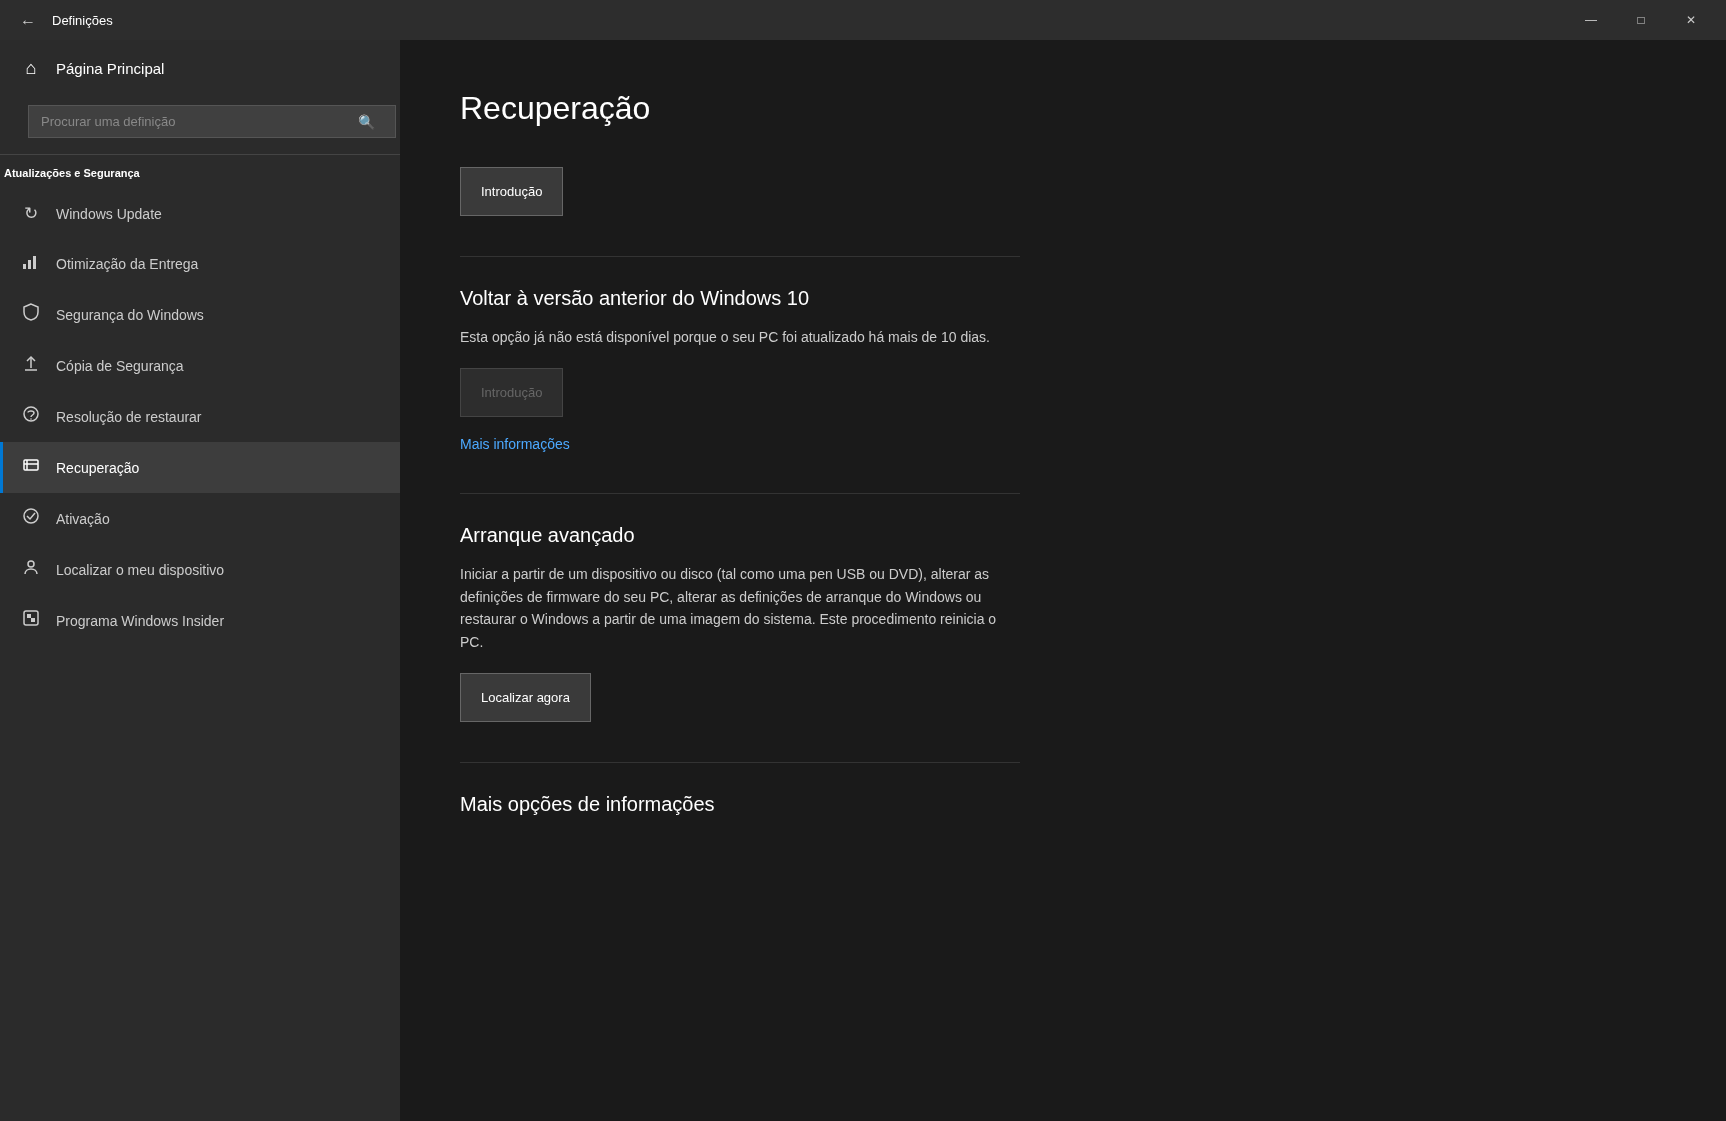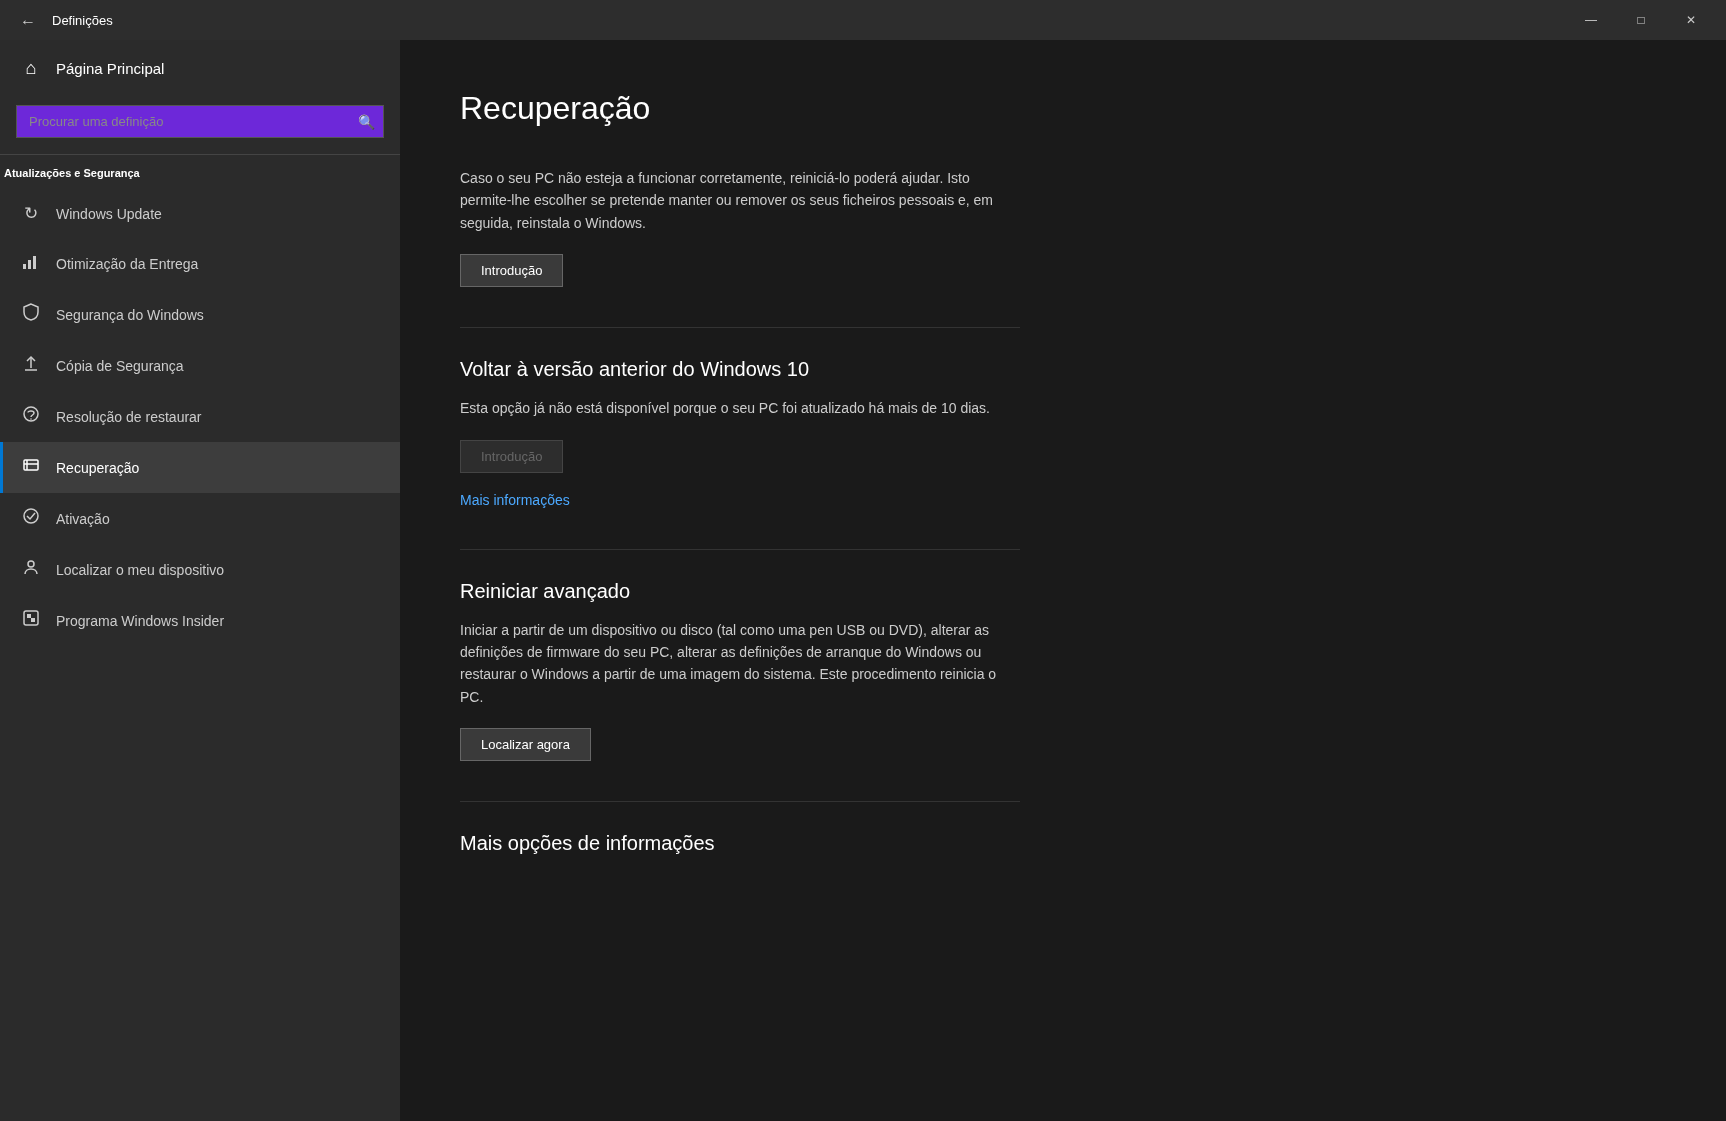--- a/index.html
+++ b/index.html
@@ -90,26 +90,27 @@
     .sidebar-home-label {
       font-size: 15px;
     }
 
     .sidebar-search {
       margin: 8px 16px 16px;
       position: relative;
     }
     .sidebar-search input {
       width: 100%;
-      background: #6d28d9;
+      background: #404040;
       border: 1px solid #555;
       color: #aaa;
       padding: 8px 36px 8px 12px;
       font-size: 13px;
       outline: none;
+      margin-left: 12px;
     }
     .sidebar-search input::placeholder { color: #888; }
     .search-icon-btn {
       position: absolute;
       right: 8px;
       top: 50%;
       transform: translateY(-50%);
       color: #aaa;
       font-size: 14px;
       cursor: pointer;
@@ -187,21 +188,21 @@
 
     .section-desc {
       font-size: 14px;
       color: #cccccc;
       line-height: 1.6;
       margin-bottom: 20px;
       max-width: 560px;
     }
 
     .btn {
-      padding: 8px 20px;
+      padding: 16px 20px;
       font-size: 13px;
       cursor: pointer;
       border: 1px solid #666;
       color: #ffffff;
       background: #3a3a3a;
       display: inline-block;
     }
     .btn.disabled {
       background: #2d2d2d;
       color: #666;
@@ -353,38 +354,37 @@
       <span class="sidebar-item-label">Programa Windows Insider</span>
     </div>
 
   </div>
 
   <div class="main-content">
 
     <h1 class="page-title">Recuperação</h1>
 
     <div class="section">
-      <p class="section-desc">Caso o seu PC não esteja a funcionar corretamente, reiniciá-lo poderá ajudar. Isto permite-lhe escolher se pretende manter ou remover os seus ficheiros pessoais e, em seguida, reinstala o Windows.</p>
       <button class="btn">Introdução</button>
     </div>
 
     <div class="section-separator"></div>
 
     <div class="section">
       <h2 class="section-title">Voltar à versão anterior do Windows 10</h2>
       <p class="section-desc">Esta opção já não está disponível porque o seu PC foi atualizado há mais de 10 dias.</p>
       <button class="btn disabled">Introdução</button>
       <br><br>
       <a class="link-text">Mais informações</a>
     </div>
 
     <div class="section-separator"></div>
 
     <div class="section">
-      <h2 class="section-title">Reiniciar avançado</h2>
+      <h2 class="section-title">Arranque avançado</h2>
       <p class="section-desc">Iniciar a partir de um dispositivo ou disco (tal como uma pen USB ou DVD), alterar as definições de firmware do seu PC, alterar as definições de arranque do Windows ou restaurar o Windows a partir de uma imagem do sistema. Este procedimento reinicia o PC.</p>
       <button class="btn">Localizar agora</button>
     </div>
 
     <div class="section-separator"></div>
 
     <div class="section">
       <h2 class="section-title">Mais opções de informações</h2>
     </div>
 

